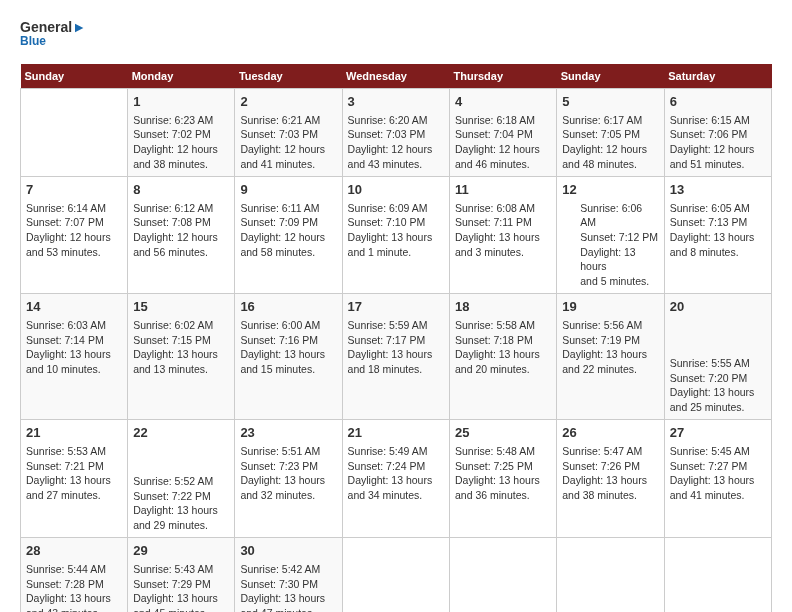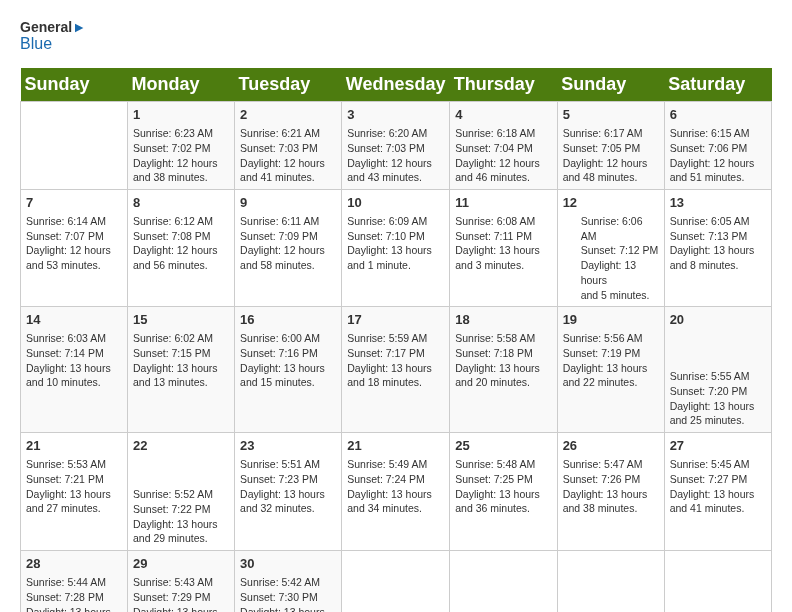--- a/index.html
+++ b/index.html
@@ -32,25 +32,25 @@
     .calendar-subtitle {
       font-size: 16px;
       color: #555;
     }
     table {
       width: 100%;
       border-collapse: collapse;
       font-size: 11px;
     }
     thead tr th {
-      background-color: #4d7c0f;
+      background-color: #7f1d1d;
       color: #fff;
       padding: 6px 4px;
       text-align: left;
-      font-size: 18px;
+      font-size: 11px;
       font-weight: bold;
     }
     tbody tr td {
       border: 1px solid #ccc;
       vertical-align: top;
       padding: 4px 5px;
       width: 108px;
       min-height: 70px;
       color: #333;
       line-height: 1.4;
@@ -75,21 +75,21 @@
       background-color: #fff !important;
     }
   </style>
 </head>
 <body>
 
 <div class="header-section">
   <div class="logo">
   <div style="text-align:left;">
     <div style="font-size:14px;font-weight:bold;color:#333;line-height:1.1;">General<span style="color:#1a6aaf;">►</span></div>
-    <div style="font-size:16px;font-weight:normal;color:#1a6aaf;line-height:1.1;">Blue</div>
+    <div style="font-size:12px;font-weight:bold;color:#1a6aaf;line-height:1.1;">Blue</div>
   </div>
 </div>
   <div class="title-block">
     <div class="calendar-title"></div>
     <div class="calendar-subtitle"></div>
   </div>
 </div>
 
 <table>
   <thead>

